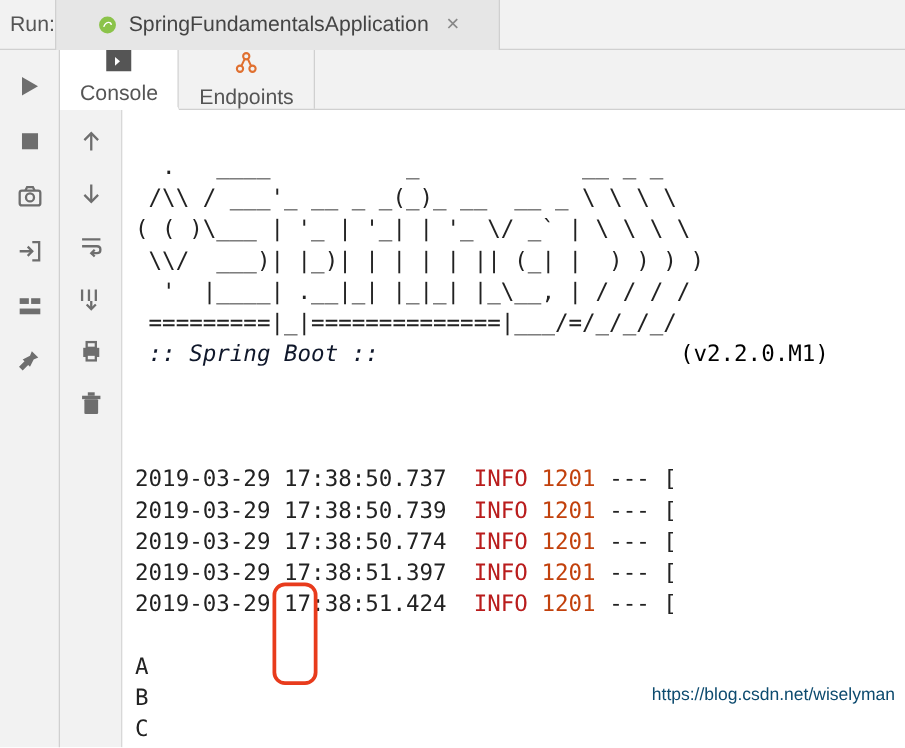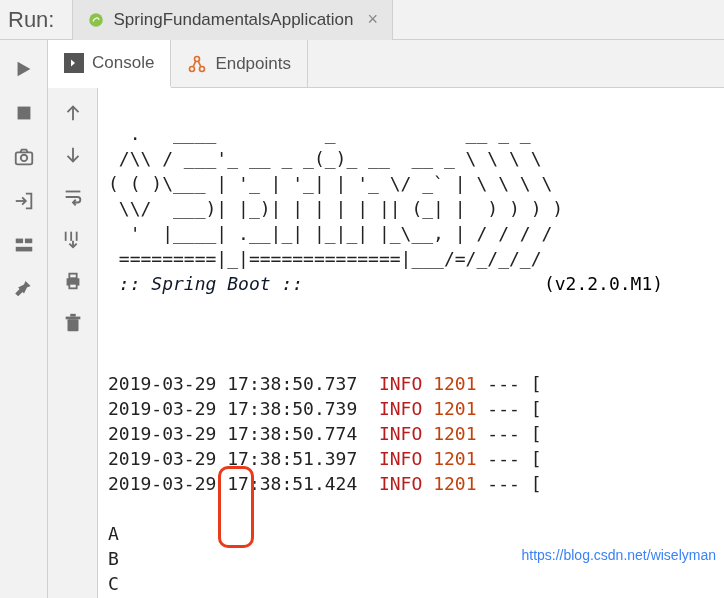--- a/index.html
+++ b/index.html
@@ -13,30 +13,29 @@
   }
   .top-bar {
     display: flex;
     align-items: center;
     height: 40px;
     border-bottom: 1px solid #d0d0d0;
     background: #f2f2f2;
     padding-left: 8px;
   }
   .run-label {
-    font-size: 22px;
+    font-size: 17px;
     color: #555;
-    margin-right: 18px;
   }
   .run-config-tab {
     display: flex;
     align-items: center;
     background: #e6e6e6;
     height: 40px;
-    padding: 0 14px;
+    padding: 0 32px;
     gap: 8px;
     border-left: 1px solid #d0d0d0;
     border-right: 1px solid #d0d0d0;
   }
   .spring-icon { width: 18px; height: 18px; color:#8bc34a; }
   .run-config-name { font-size: 17px; color:#444; }
   .close-x { color:#888; font-size: 18px; padding-left:6px; }
   
   .main-row {
     display: flex;
@@ -68,20 +67,21 @@
     border-bottom:1px solid #d0d0d0;
   }
   .tab {
     display:flex;
     align-items:center;
     padding:0 16px;
     gap:8px;
     font-size:17px;
     color:#555;
     border-right:1px solid #d0d0d0;
+    flex-direction:column;
   }
   .tab.active {
     background:#fff;
     border-bottom:3px solid #fff;
     margin-bottom:-1px;
   }
   .console-caret {
     width:20px; height:20px; background:#555; display:inline-flex; align-items:center; justify-content:center;
   }
   .console-caret svg { color:#fff; width:12px;height:12px;}
@@ -129,21 +129,21 @@
     left:120px;
     top:378px;
     width:36px;
     height:82px;
     pointer-events:none;
   }
   .watermark {
     position:absolute;
     right:8px;
     bottom:30px;
-    color:#3b82f6;
+    color:#0c4a6e;
     font-size:14px;
     font-family:Arial,sans-serif;
     margin-top:44px;
   }
   .log-row { white-space: pre; }
 </style>
 </head>
 <body>
 
 <div class="top-bar">

